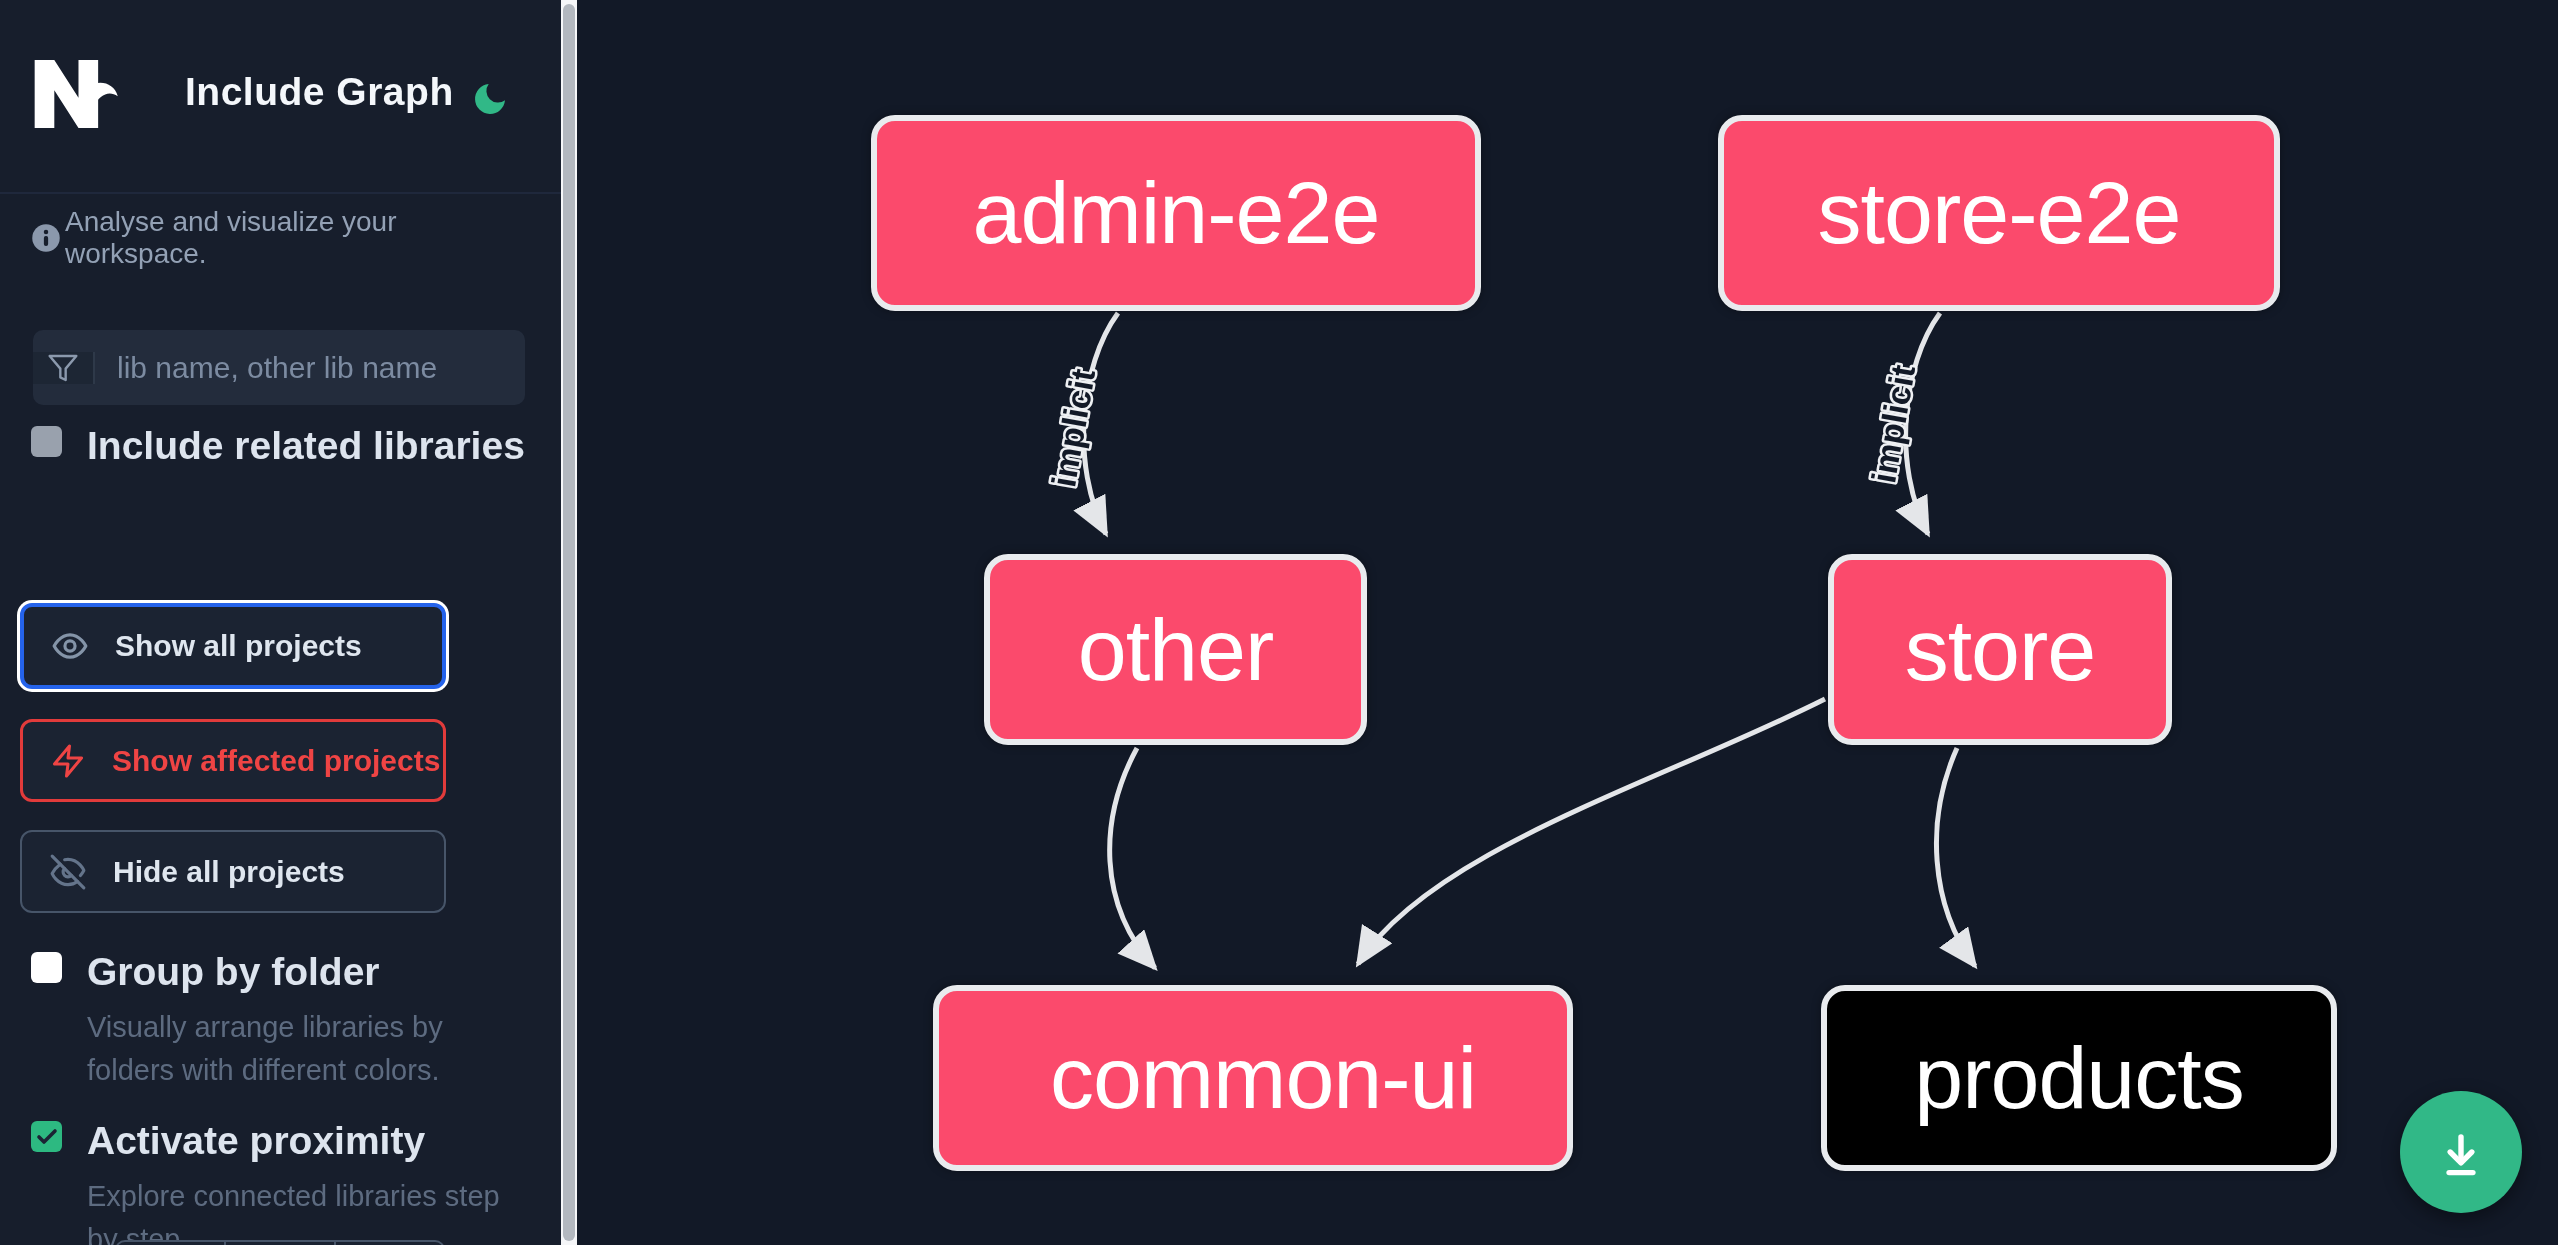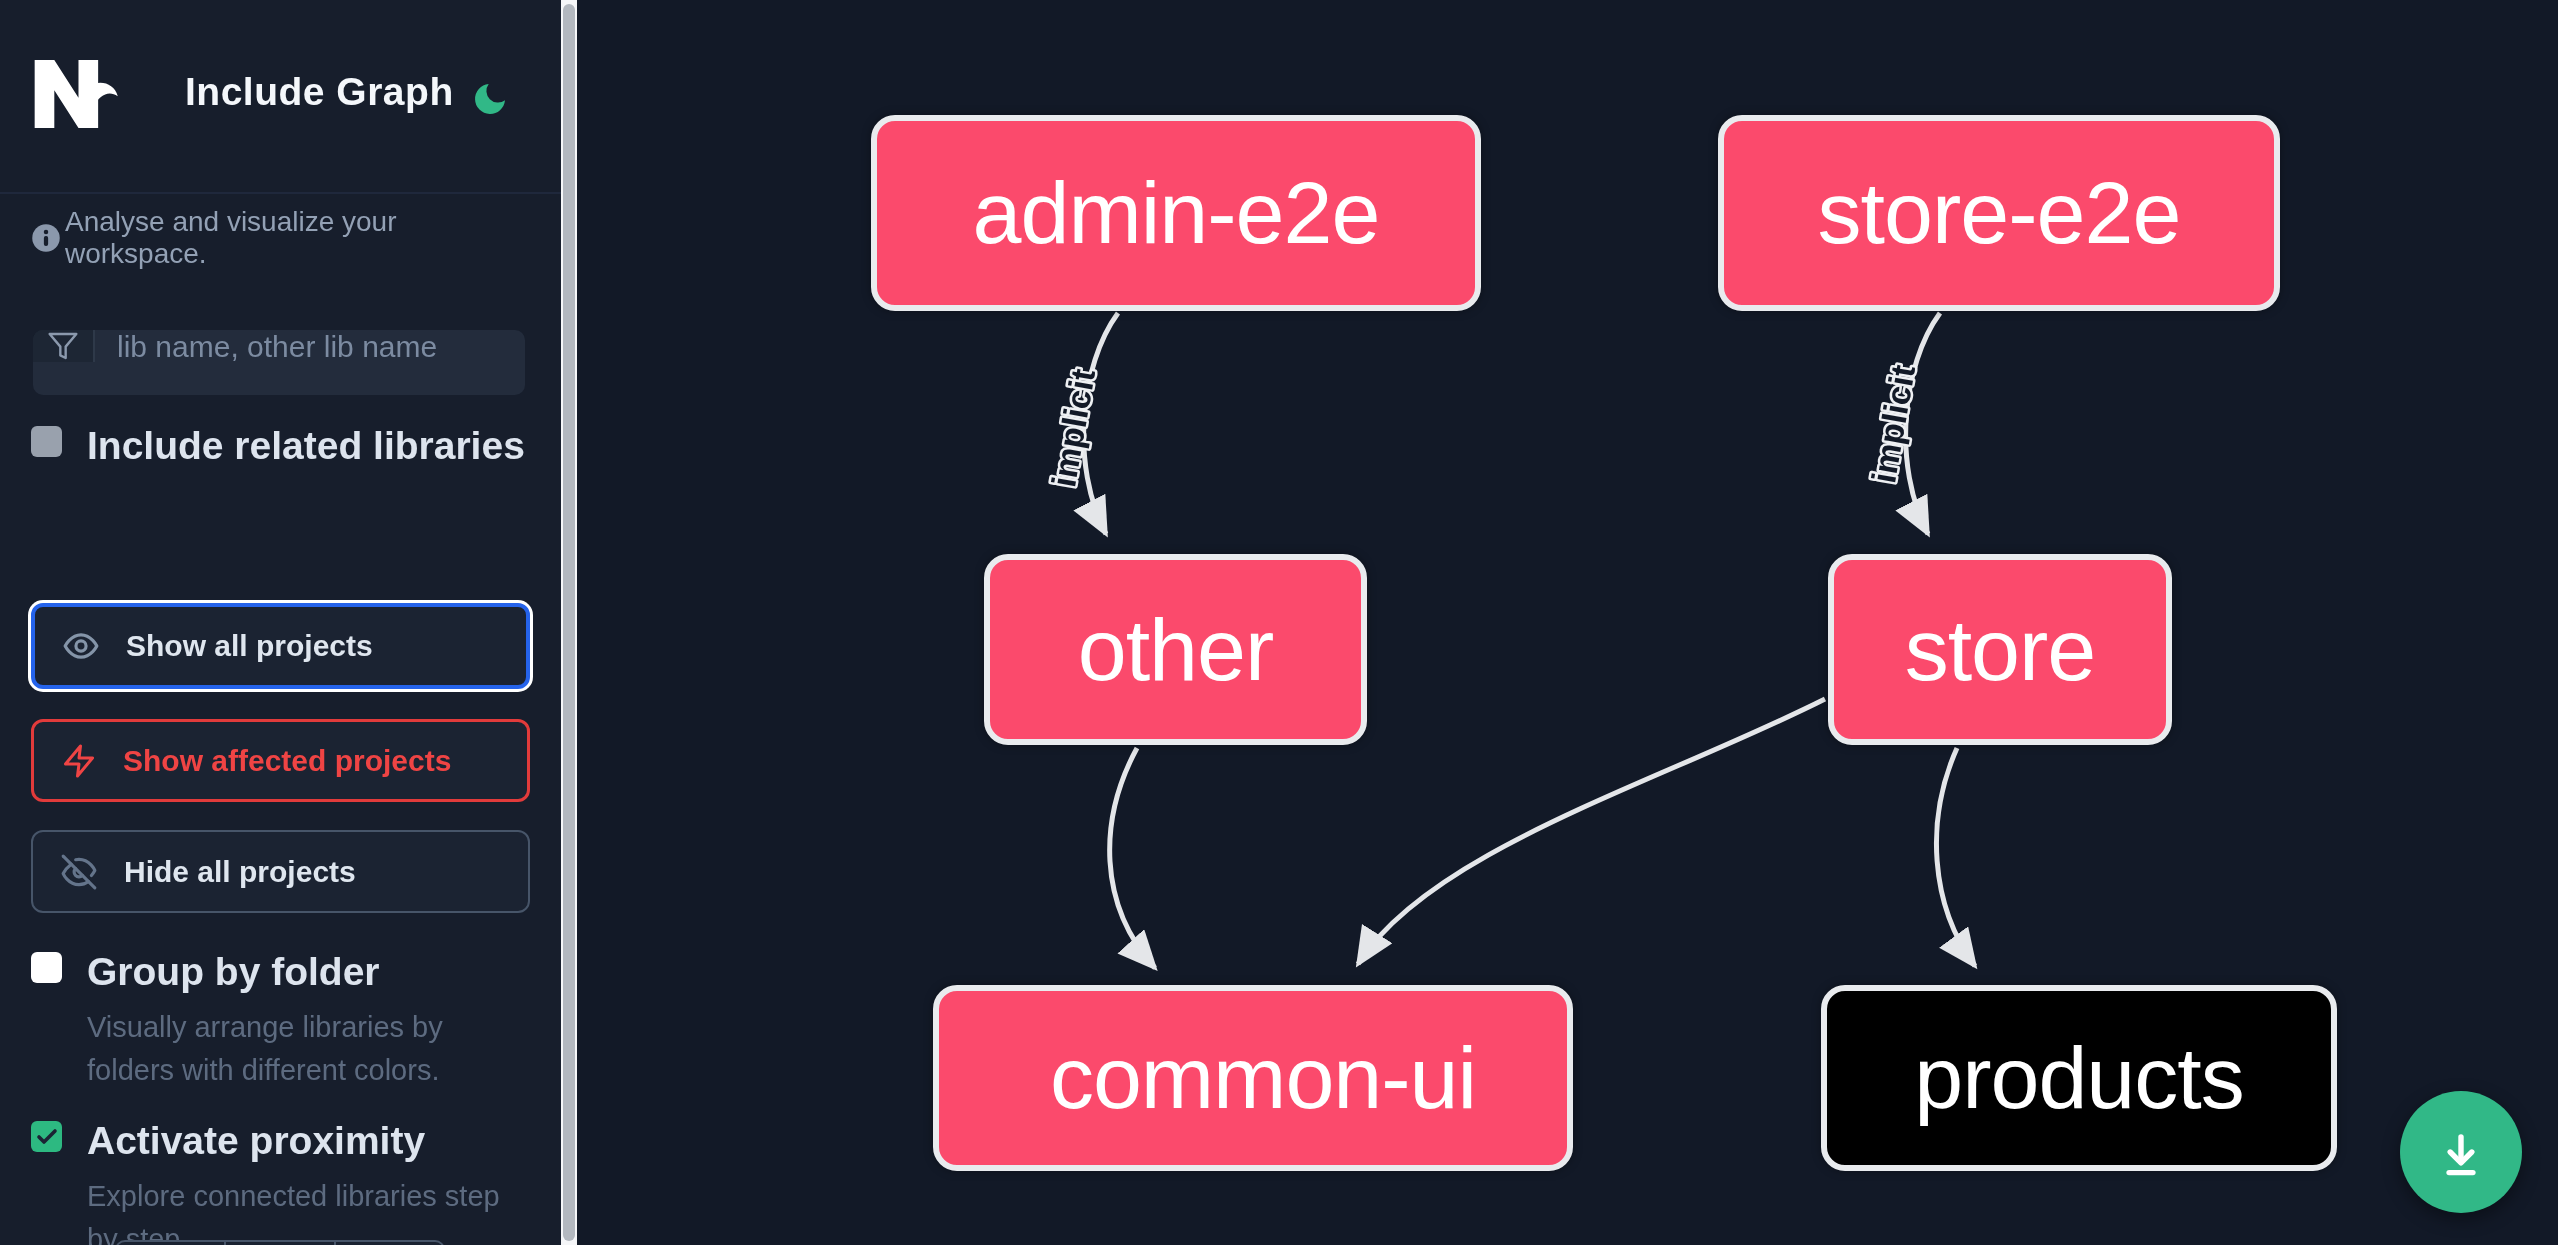--- a/index.html
+++ b/index.html
@@ -15,40 +15,40 @@
   .logo { position:absolute; left:30px; top:60px; width:100px; height:68px; }
   .app-title { position:absolute; left:185px; top:70px; font-size:39px; font-weight:700;
                color:#f4f7fb; letter-spacing:.5px; }
   .theme-toggle { position:absolute; left:468px; top:78px; width:44px; height:44px;
                   background:none; border:none; cursor:pointer; }
 
   .tagline-row { position:absolute; left:31px; top:206px; width:500px; display:flex; gap:4px; align-items:center; }
   .tagline-row svg { flex:0 0 auto; }
   .tagline { color:#93a1b5; font-size:28px; }
 
-  .search-box { position:absolute; left:33px; top:330px; width:492px; height:65px;
-                background:#232c3c; border-radius:10px; display:flex; align-items:flex-start;
+  .search-box { position:absolute; left:33px; top:330px; width:492px; height:75px;
+                background:#232c3c; border-radius:10px; display:flex; align-items:center;
                 overflow:hidden; }
   .search-iconcell { width:63px; display:flex; align-items:center; justify-content:center;
                      background:#1d2634; border-right:2px solid #2e3949; }
   .search-box input { flex:1; background:transparent; border:none; outline:none;
                       color:#dbe2ec; font-size:30px; padding:0 22px;
                       font-family:"Liberation Sans", sans-serif; }
   .search-box input::placeholder { color:#7c8ba1; }
 
   .check-row { position:absolute; left:31px; width:500px; cursor:pointer; }
   .checkbox { position:absolute; left:0; top:2px; width:31px; height:31px; border-radius:6px; }
   .checkbox.gray  { background:#99a1ad; }
   .checkbox.white { background:#ffffff; }
   .checkbox.green { background:#2db981; display:flex; align-items:center; justify-content:center; }
   .check-label { display:block; margin-left:56px; color:#dde4ee; font-size:39px; font-weight:700; }
   .check-desc  { display:block; margin-left:56px; margin-top:12px; color:#5d6b80;
                  font-size:29px; line-height:43px; width:440px; }
 
-  .side-btn { position:absolute; left:31px; width:499px; height:86px; border-radius:12px;
+  .side-btn { position:absolute; left:20px; width:426px; height:86px; border-radius:12px;
               background:#1b2332; border:2px solid #475569; display:flex; align-items:center;
               gap:26px; padding:0 0 0 27px; cursor:pointer;
               font-family:"Liberation Sans", sans-serif; }
   .side-btn span { font-size:30px; font-weight:600; color:#dfe6ef; }
   .side-btn.focused { border:4px solid #2563eb; box-shadow:0 0 0 3px #ffffff; }
   .side-btn.danger  { border:3px solid #e23b3b; }
   .side-btn.danger span { color:#ef4444; }
 
   .stepper-sliver { position:absolute; left:115px; top:1240px; width:330px; height:60px;
                     border:2px solid #475569; border-radius:10px; background:#1a2231;

